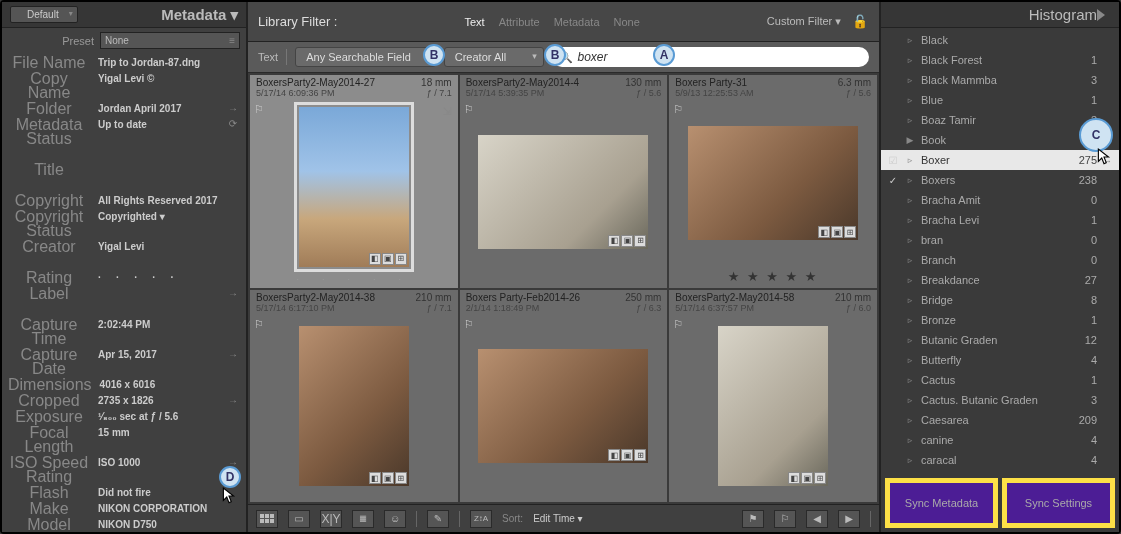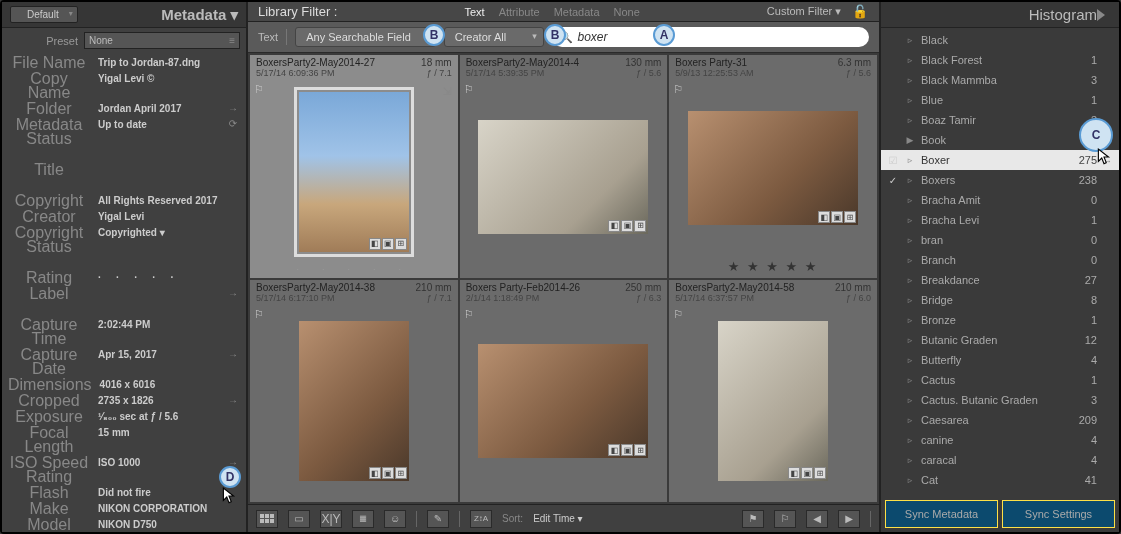--- a/index.html
+++ b/index.html
@@ -8,36 +8,36 @@
 
 
 .left-panel { width:246px; background:#404040; display:flex; flex-direction:column; border-right:2px solid #222; }
 .panel-hdr { display:flex; align-items:center; justify-content:space-between; padding:4px 8px; background:#363636; height:26px; border-bottom:1px solid #222;}
 .panel-hdr .dropdown { background:#555; color:#ccc; font-size:10px; padding:2px 18px 2px 16px; border:1px solid #222; border-radius:2px; position:relative;}
 .panel-hdr .dropdown::after{content:"▾";position:absolute;right:4px;top:2px;color:#888;font-size:8px;}
 .panel-hdr .title { font-size:15px; color:#bbb; }
 .panel-hdr .triangle { width:0;height:0;border-top:6px solid transparent;border-bottom:6px solid transparent;border-right:8px solid #888;margin-left:6px;}
 .panel-hdr-r .triangle { border-right:none;border-left:8px solid #888;margin-left:0;margin-right:6px;}
 
-.preset-row{display:flex;align-items:center;padding:4px 6px;gap:6px;}
+.preset-row{display:flex;align-items:center;padding:4px 6px;gap:6px;margin-left:16px;}
 .preset-row .lbl{flex:0 0 70px;text-align:right;color:#999;}
 .preset-row .sel{flex:1;background:#555;border:1px solid #222;color:#bbb;padding:2px 4px;font-size:10px;position:relative;}
 .preset-row .sel::after{content:"≡";position:absolute;right:4px;top:2px;color:#888;}
 
 .meta-list{padding:2px 6px; overflow:hidden; flex:1;}
 .meta-row{display:flex;align-items:flex-start;padding:1px 0;min-height:15px;}
 .meta-row .k{flex:0 0 90px;text-align:center;color:#888;font-size:16px;padding-right:8px;line-height:14px;}
 .meta-row .v{flex:1;color:#ccc;font-size:10px;line-height:14px;font-weight:bold;}
 .meta-row .go{width:14px;text-align:center;color:#888;font-size:10px;cursor:pointer;}
 .meta-row.gap{height:6px;}
 .rating-dots{letter-spacing:6px;color:#777;}
 
 
 .center { flex:1; display:flex; flex-direction:column; background:#505050;}
-.lib-filter-bar{display:flex;align-items:center;gap:12px;padding:0 10px;height:20px;background:#474747;border-bottom:1px solid #222;}
+.lib-filter-bar{display:flex;align-items:center;gap:12px;padding:0 10px;height:40px;background:#474747;border-bottom:1px solid #222;}
 .lib-filter-bar .lf-title{color:#ddd;font-size:13px;}
 .lib-tabs{display:flex;gap:14px;margin-left:auto;margin-right:auto;}
 .lib-tabs span{color:#888;font-size:11px;cursor:pointer;}
 .lib-tabs span.active{color:#eee;}
 .lib-filter-bar .custom{color:#bbb;font-size:11px;}
 .lock-icon{color:#bbb;font-size:13px;}
 
 .filter-row{display:flex;align-items:center;gap:8px;padding:5px 10px;background:#5a5a5a;border-bottom:1px solid #2a2a2a;}
 .pill{background:#6a6a6a;color:#ddd;border-radius:3px;padding:3px 24px 3px 10px;font-size:11px;position:relative;border:1px solid #444;}
 .pill::after{content:"▾";position:absolute;right:6px;top:3px;color:#bbb;font-size:9px;}
@@ -78,21 +78,21 @@
 .kw-list{flex:1;overflow:hidden;padding-top:2px;}
 .kw-row{display:flex;align-items:center;height:20px;padding:0 6px;gap:6px;cursor:pointer;}
 .kw-row.selected{background:#e8e8e8;color:#333;}
 .kw-row .chk{width:12px;text-align:center;color:#ccc;font-size:10px;}
 .kw-row .disc{width:10px;text-align:center;color:#888;font-size:9px;}
 .kw-row .name{flex:1;font-size:11px;}
 .kw-row .count{min-width:26px;text-align:right;font-size:11px;color:#aaa;}
 .kw-row.selected .count{color:#444;}
 .kw-row .arrow{width:10px;font-size:9px;color:#888;}
 .bottom-btns{display:flex;gap:4px;padding:4px;}
-.bottom-btns button{flex:1;background:#0c4a6e;border:1px solid #fde047;color:#aaa;font-size:11px;padding:7px 0;cursor:pointer;}
+.bottom-btns button{flex:1;background:#4c1d95;border:5px solid #fde047;color:#aaa;font-size:11px;padding:14px 0;cursor:pointer;}
 
 
 .callout{position:absolute;width:22px;height:22px;border-radius:50%;background:#cfe3f2;border:2px solid #5a9bd4;color:#336;display:flex;align-items:center;justify-content:center;font-weight:bold;font-size:12px;z-index:50;font-style:normal;}
 .callout.lg{width:34px;height:34px;}
 .cursor{position:absolute;width:14px;height:18px;z-index:55;}
 .cursor svg{width:100%;height:100%;}
 </style>
 </head>
 <body>
 
@@ -136,27 +136,27 @@
           <span class="v"></span>
           <span class="go"></span>
         </div>
         <div class="meta-row gap"></div>
         <div class="meta-row">
           <span class="k">Copyright</span>
           <span class="v">All Rights Reserved 2017</span>
           <span class="go"></span>
         </div>
         <div class="meta-row">
+          <span class="k">Copyright Status</span>
+          <span class="v">Copyrighted  ▾</span>
+          <span class="go"></span>
+        </div>
+        <div class="meta-row">
           <span class="k">Creator</span>
           <span class="v">Yigal Levi</span>
-          <span class="go"></span>
-        </div>
-        <div class="meta-row">
-          <span class="k">Copyright Status</span>
-          <span class="v">Copyrighted  ▾</span>
           <span class="go"></span>
         </div>
         <div class="meta-row gap"></div>
         <div class="meta-row">
           <span class="k">Rating</span>
           <span class="v rating-dots">·  ·  ·  ·  ·</span>
           <span class="go"></span>
         </div>
         <div class="meta-row">
           <span class="k">Label</span>

